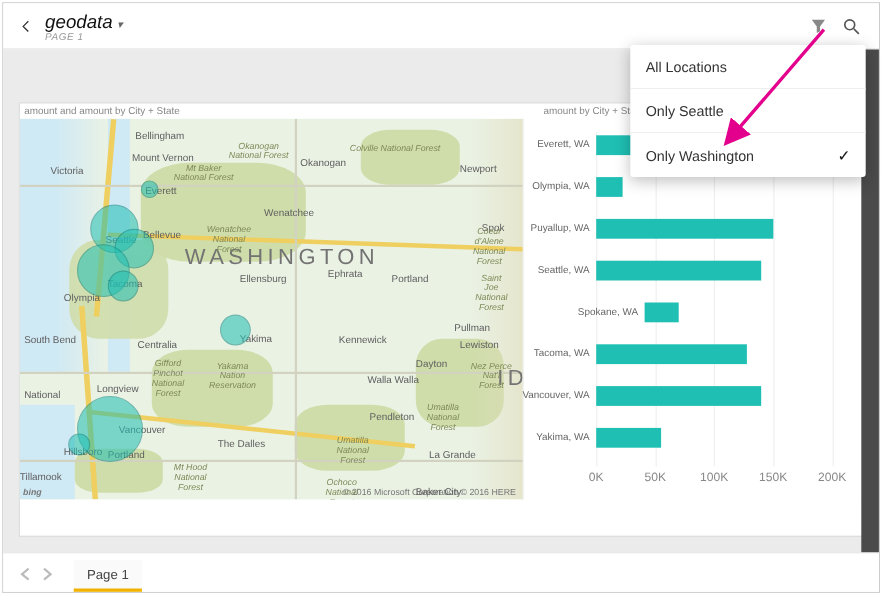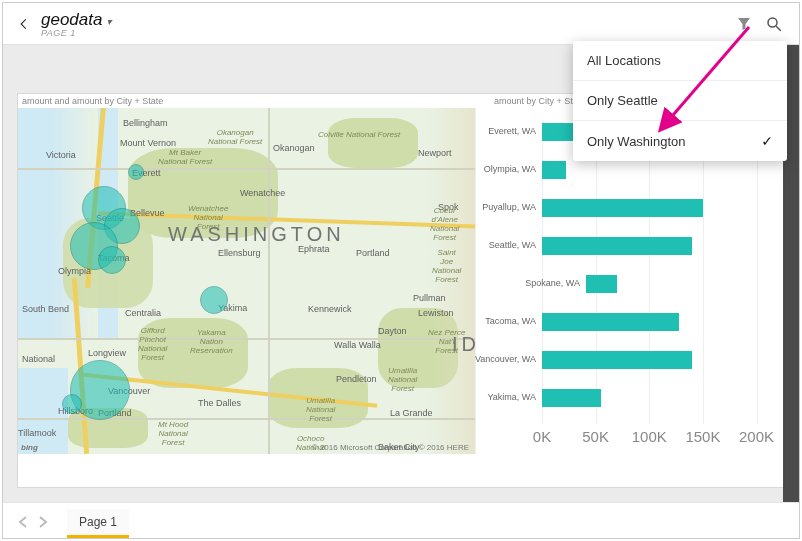--- a/index.html
+++ b/index.html
@@ -87,21 +87,21 @@
   .barchart{
     position:absolute; left:462px; top:14px; right:0px; height:346px; background:#fff;
   }
   .bc-inner{ position:absolute; left:62px; right:6px; top:12px; bottom:30px; }
   .bc-grid{ position:absolute; inset:0;}
   .bc-grid .vline{ position:absolute; top:0; bottom:0; width:1px; background:#eee;}
   .bc-row{ position:absolute; left:0; right:0; height:24px;}
   .bc-bar{ position:absolute; left:0; top:3px; height:18px; background:#1fbfb4;}
   .bc-label{ position:absolute; right:100%; margin-right:6px; font-size:9px; color:#666; top:6px; white-space:nowrap;}
   .bc-axis{ position:absolute; left:62px; right:6px; bottom:14px; height:12px;}
-  .bc-tick{ position:absolute; font-size:15px; color:#888; transform:translateX(-50%);}
+  .bc-tick{ position:absolute; font-size:11px; color:#888; transform:translateX(-50%);}
 
   
   .dropdown{
     position:absolute; right:12px; top:38px; width:214px; background:#fff;
     border-radius:3px; box-shadow:0 3px 14px rgba(0,0,0,0.25);
     z-index:50;
   }
   .dd-item{ padding:12px 14px; font-size:13px; color:#333; border-bottom:1px solid #eee; display:flex; align-items:center; cursor:pointer;}
   .dd-item:last-child{ border-bottom:none;}
   .dd-item .chk{ margin-left:auto; font-size:14px; color:#111;}

